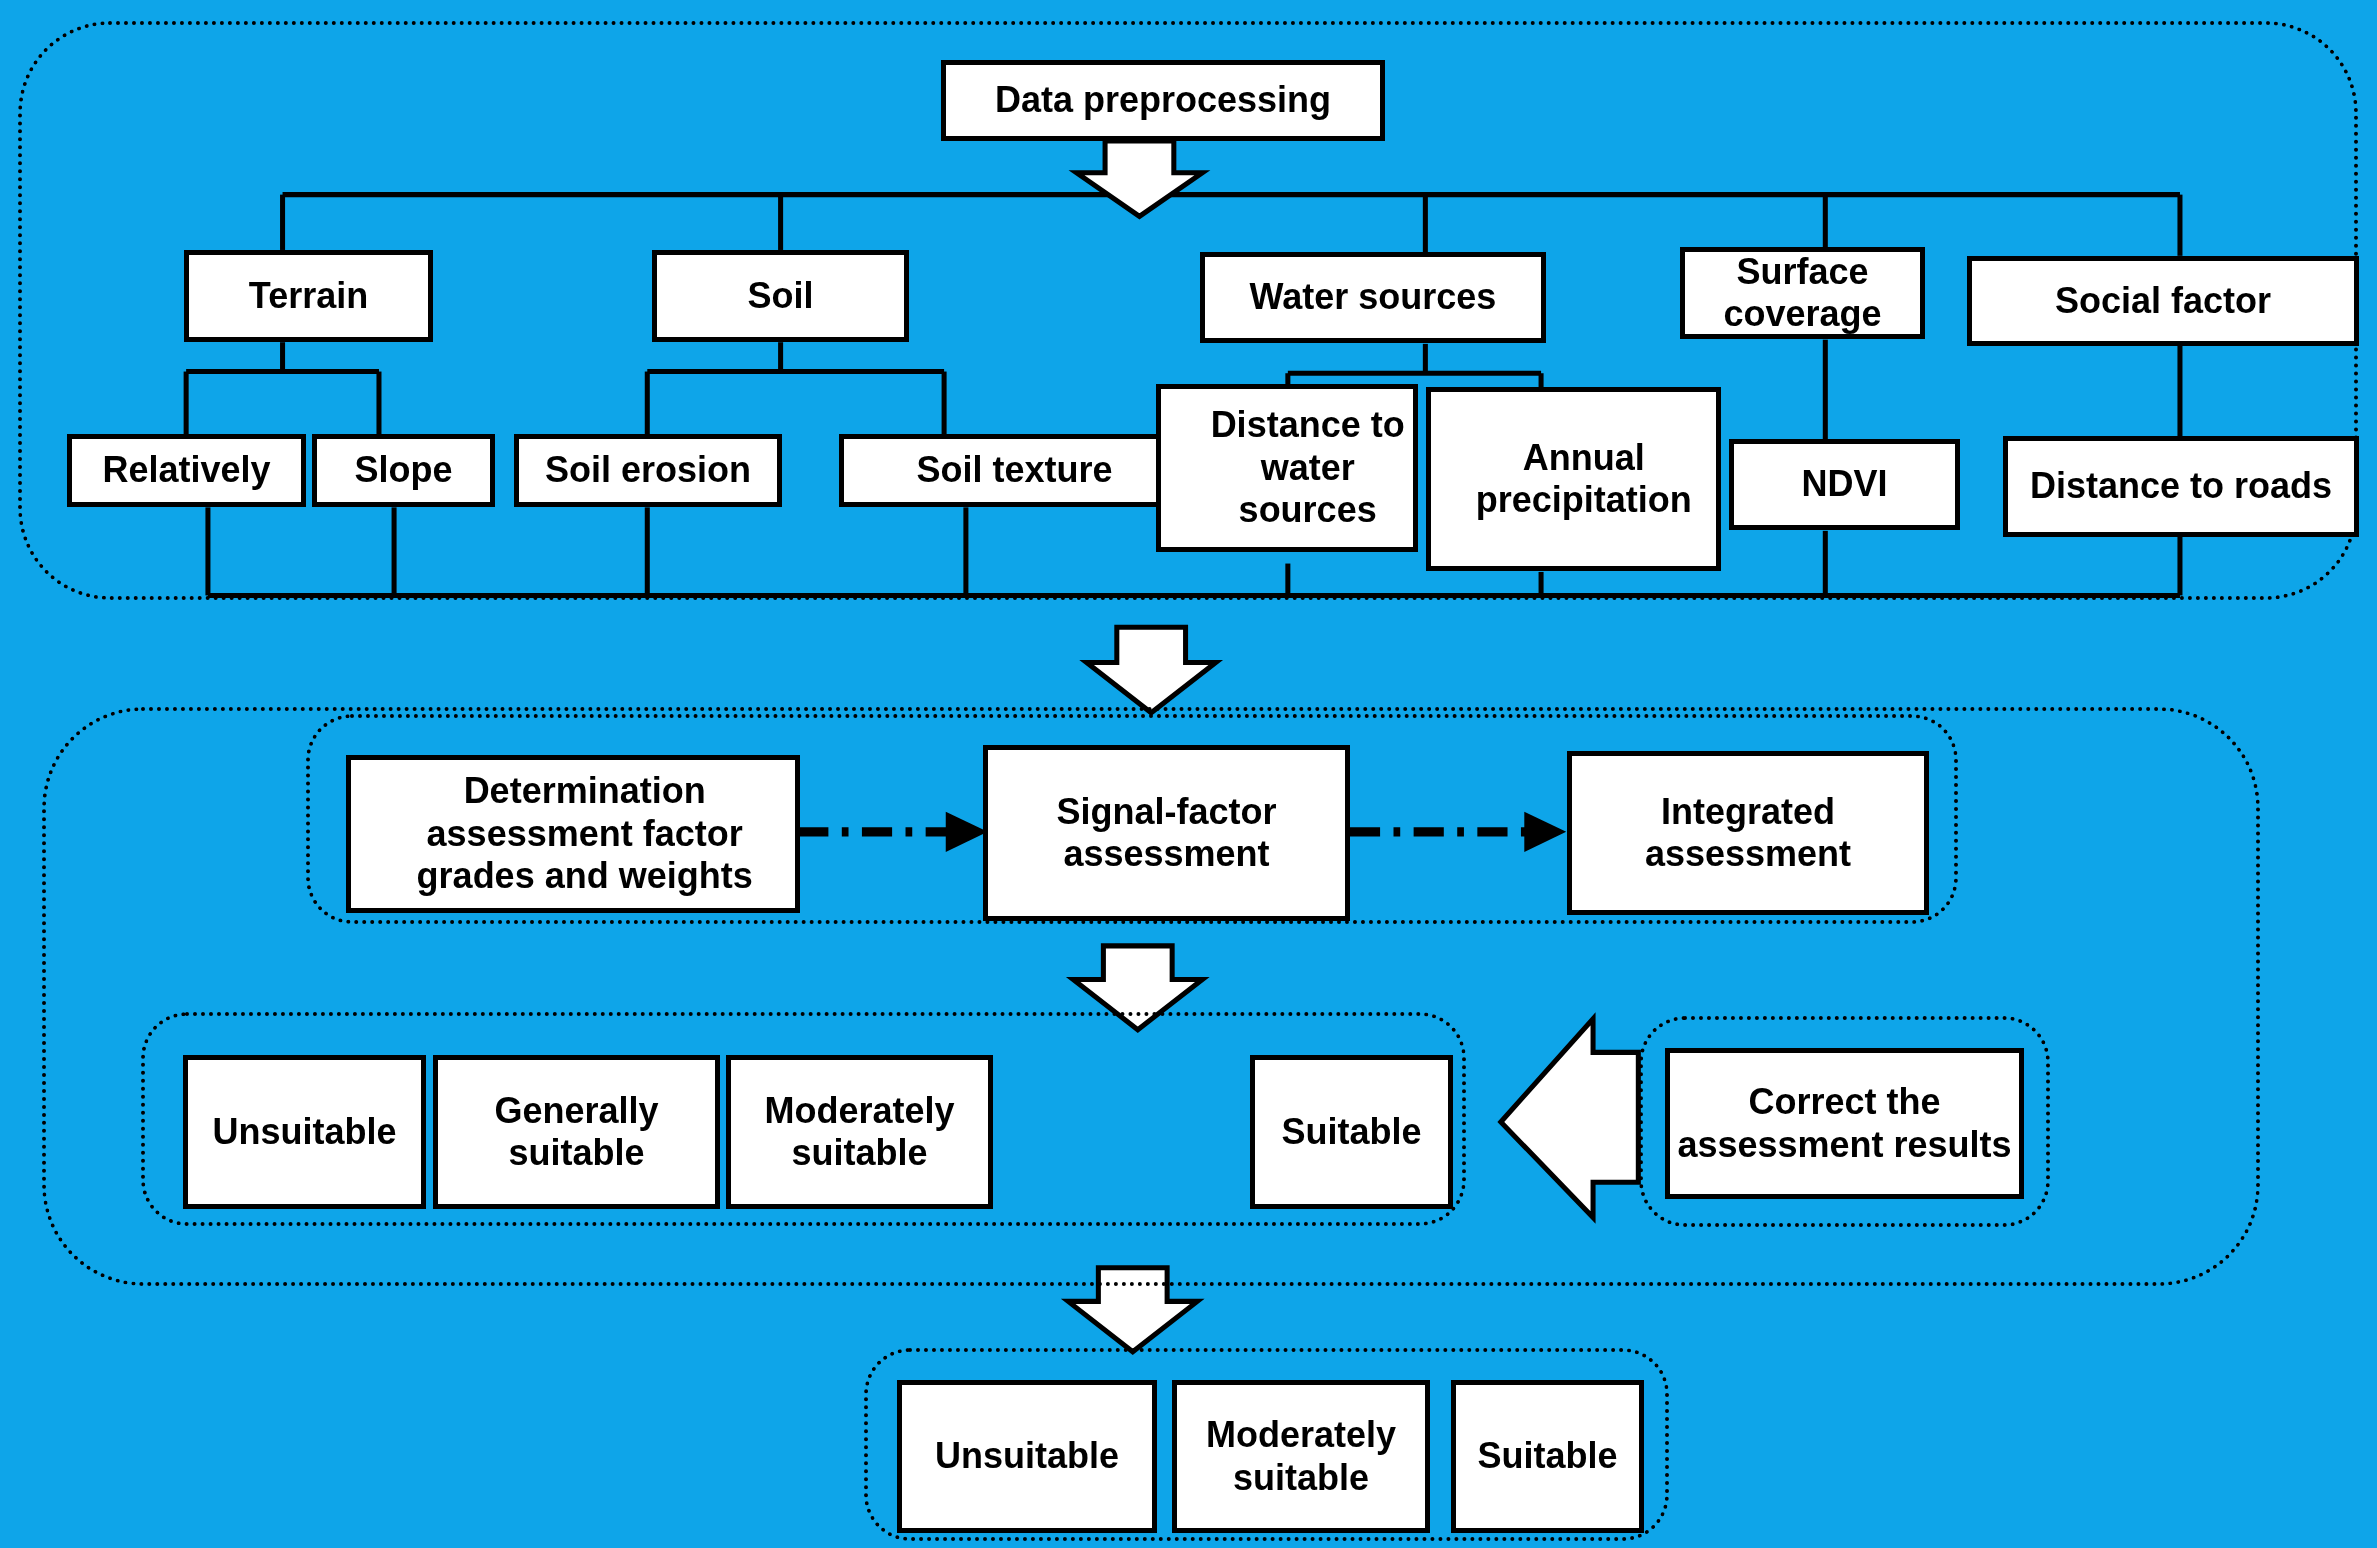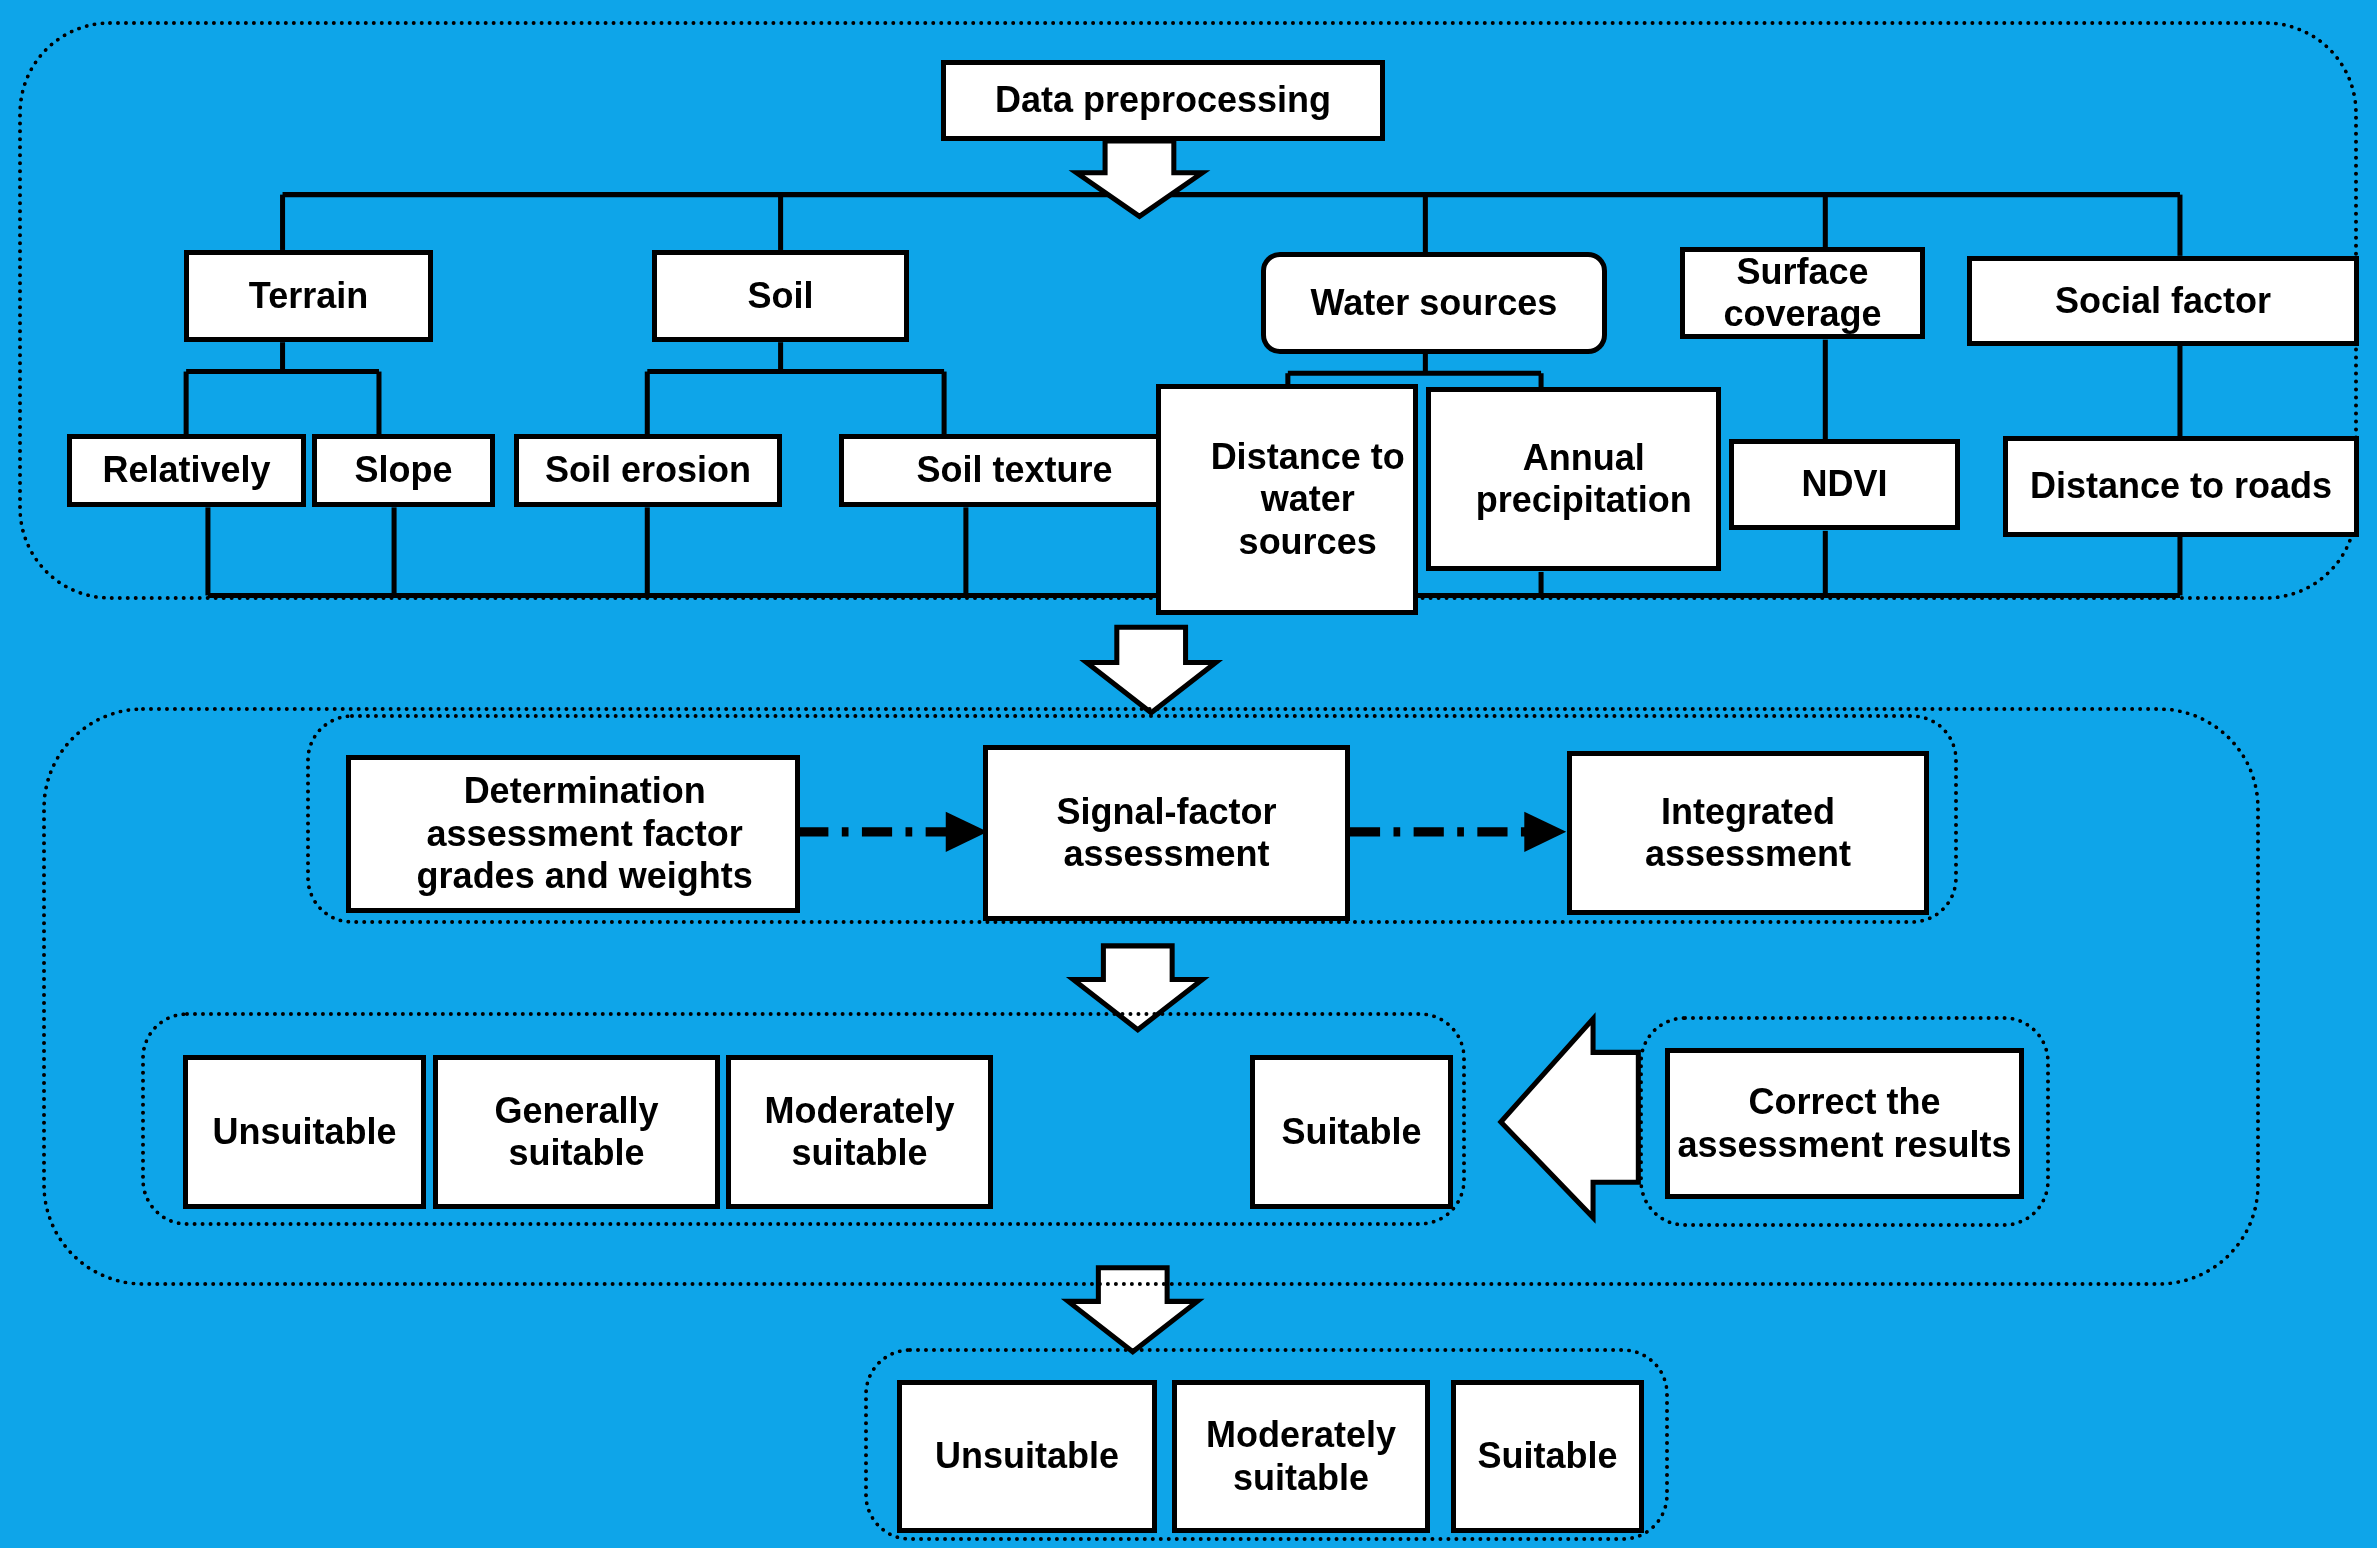--- a/index.html
+++ b/index.html
@@ -124,35 +124,35 @@
       <polygon points="1818,968 1868,992 1818,1016" fill="#000000"></polygon>
     </g>
   </svg>
 
   <div class="node" style="left:941px; top:60px; width:444px; height:81px;">Data preprocessing</div>
 
   <div class="node" style="left:184px; top:250px; width:249px; height:92px;">Terrain</div>
 
   <div class="node" style="left:652px; top:250px; width:257px; height:92px;">Soil</div>
 
-  <div class="node" style="left:1261px; top:252px; width:346px; height:102px;border-radius:19px;">Water sources</div>
+  <div class="node" style="left:1200px; top:252px; width:346px; height:91px;">Water sources</div>
 
   <div class="node" style="left:1680px; top:247px; width:245px; height:92px;">Surface coverage</div>
 
   <div class="node" style="left:1967px; top:256px; width:392px; height:90px;">Social factor</div>
 
   <div class="node" style="left:67px; top:434px; width:239px; height:73px;">Relatively</div>
 
   <div class="node" style="left:312px; top:434px; width:183px; height:73px;">Slope</div>
 
   <div class="node" style="left:514px; top:434px; width:268px; height:73px;text-align:center;">Soil erosion</div>
 
   <div class="node" style="left:791px; top:434px; width:351px; height:73px;margin-left:48px;">Soil texture</div>
 
-  <div class="node" style="left:1156px; top:384px; width:262px; height:231px;padding-left:48px;">Distance to water sources</div>
+  <div class="node" style="left:1156px; top:384px; width:262px; height:168px;padding-left:48px;">Distance to water sources</div>
 
   <div class="node" style="left:1426px; top:387px; width:295px; height:184px;padding-left:27px;">Annual precipitation</div>
 
   <div class="node" style="left:1729px; top:439px; width:231px; height:91px;">NDVI</div>
 
   <div class="node" style="left:2003px; top:436px; width:356px; height:101px;">Distance to roads</div>
 
   <div class="node" style="left:346px; top:755px; width:454px; height:158px;padding-left:30px;">Determination assessment factor grades and weights</div>
 
   <div class="node" style="left:983px; top:745px; width:367px; height:176px;">Signal-factor assessment</div>

